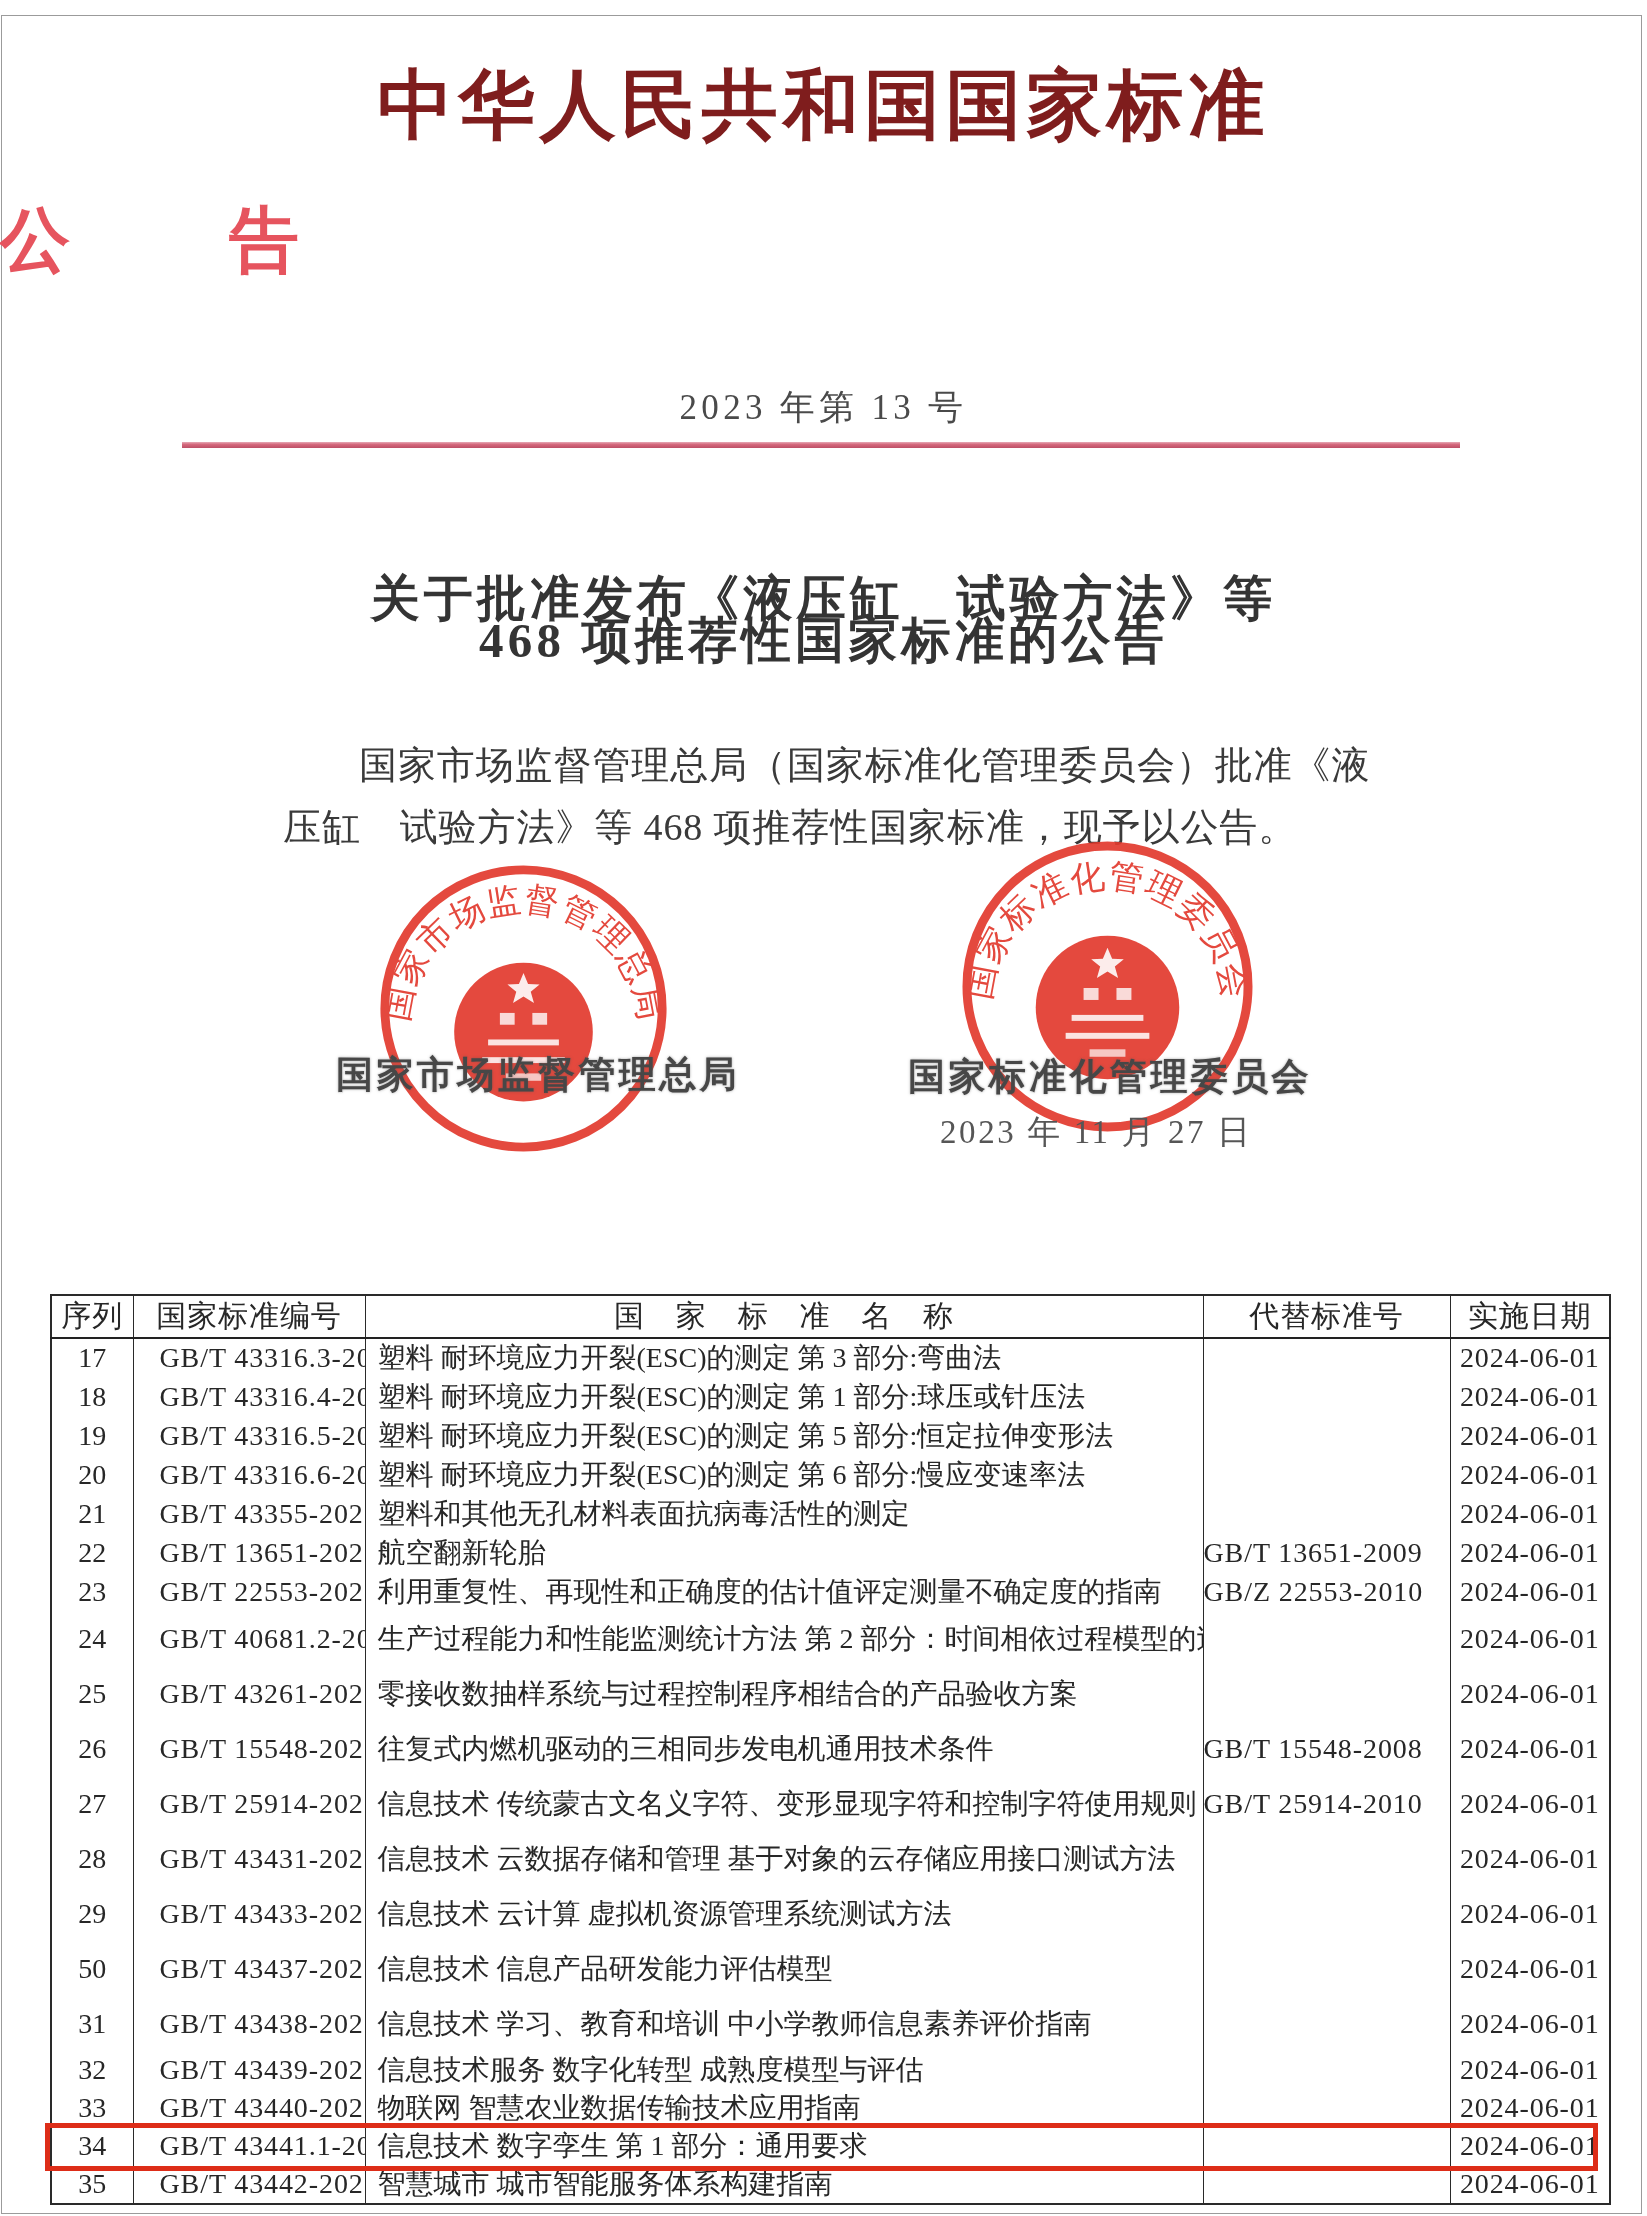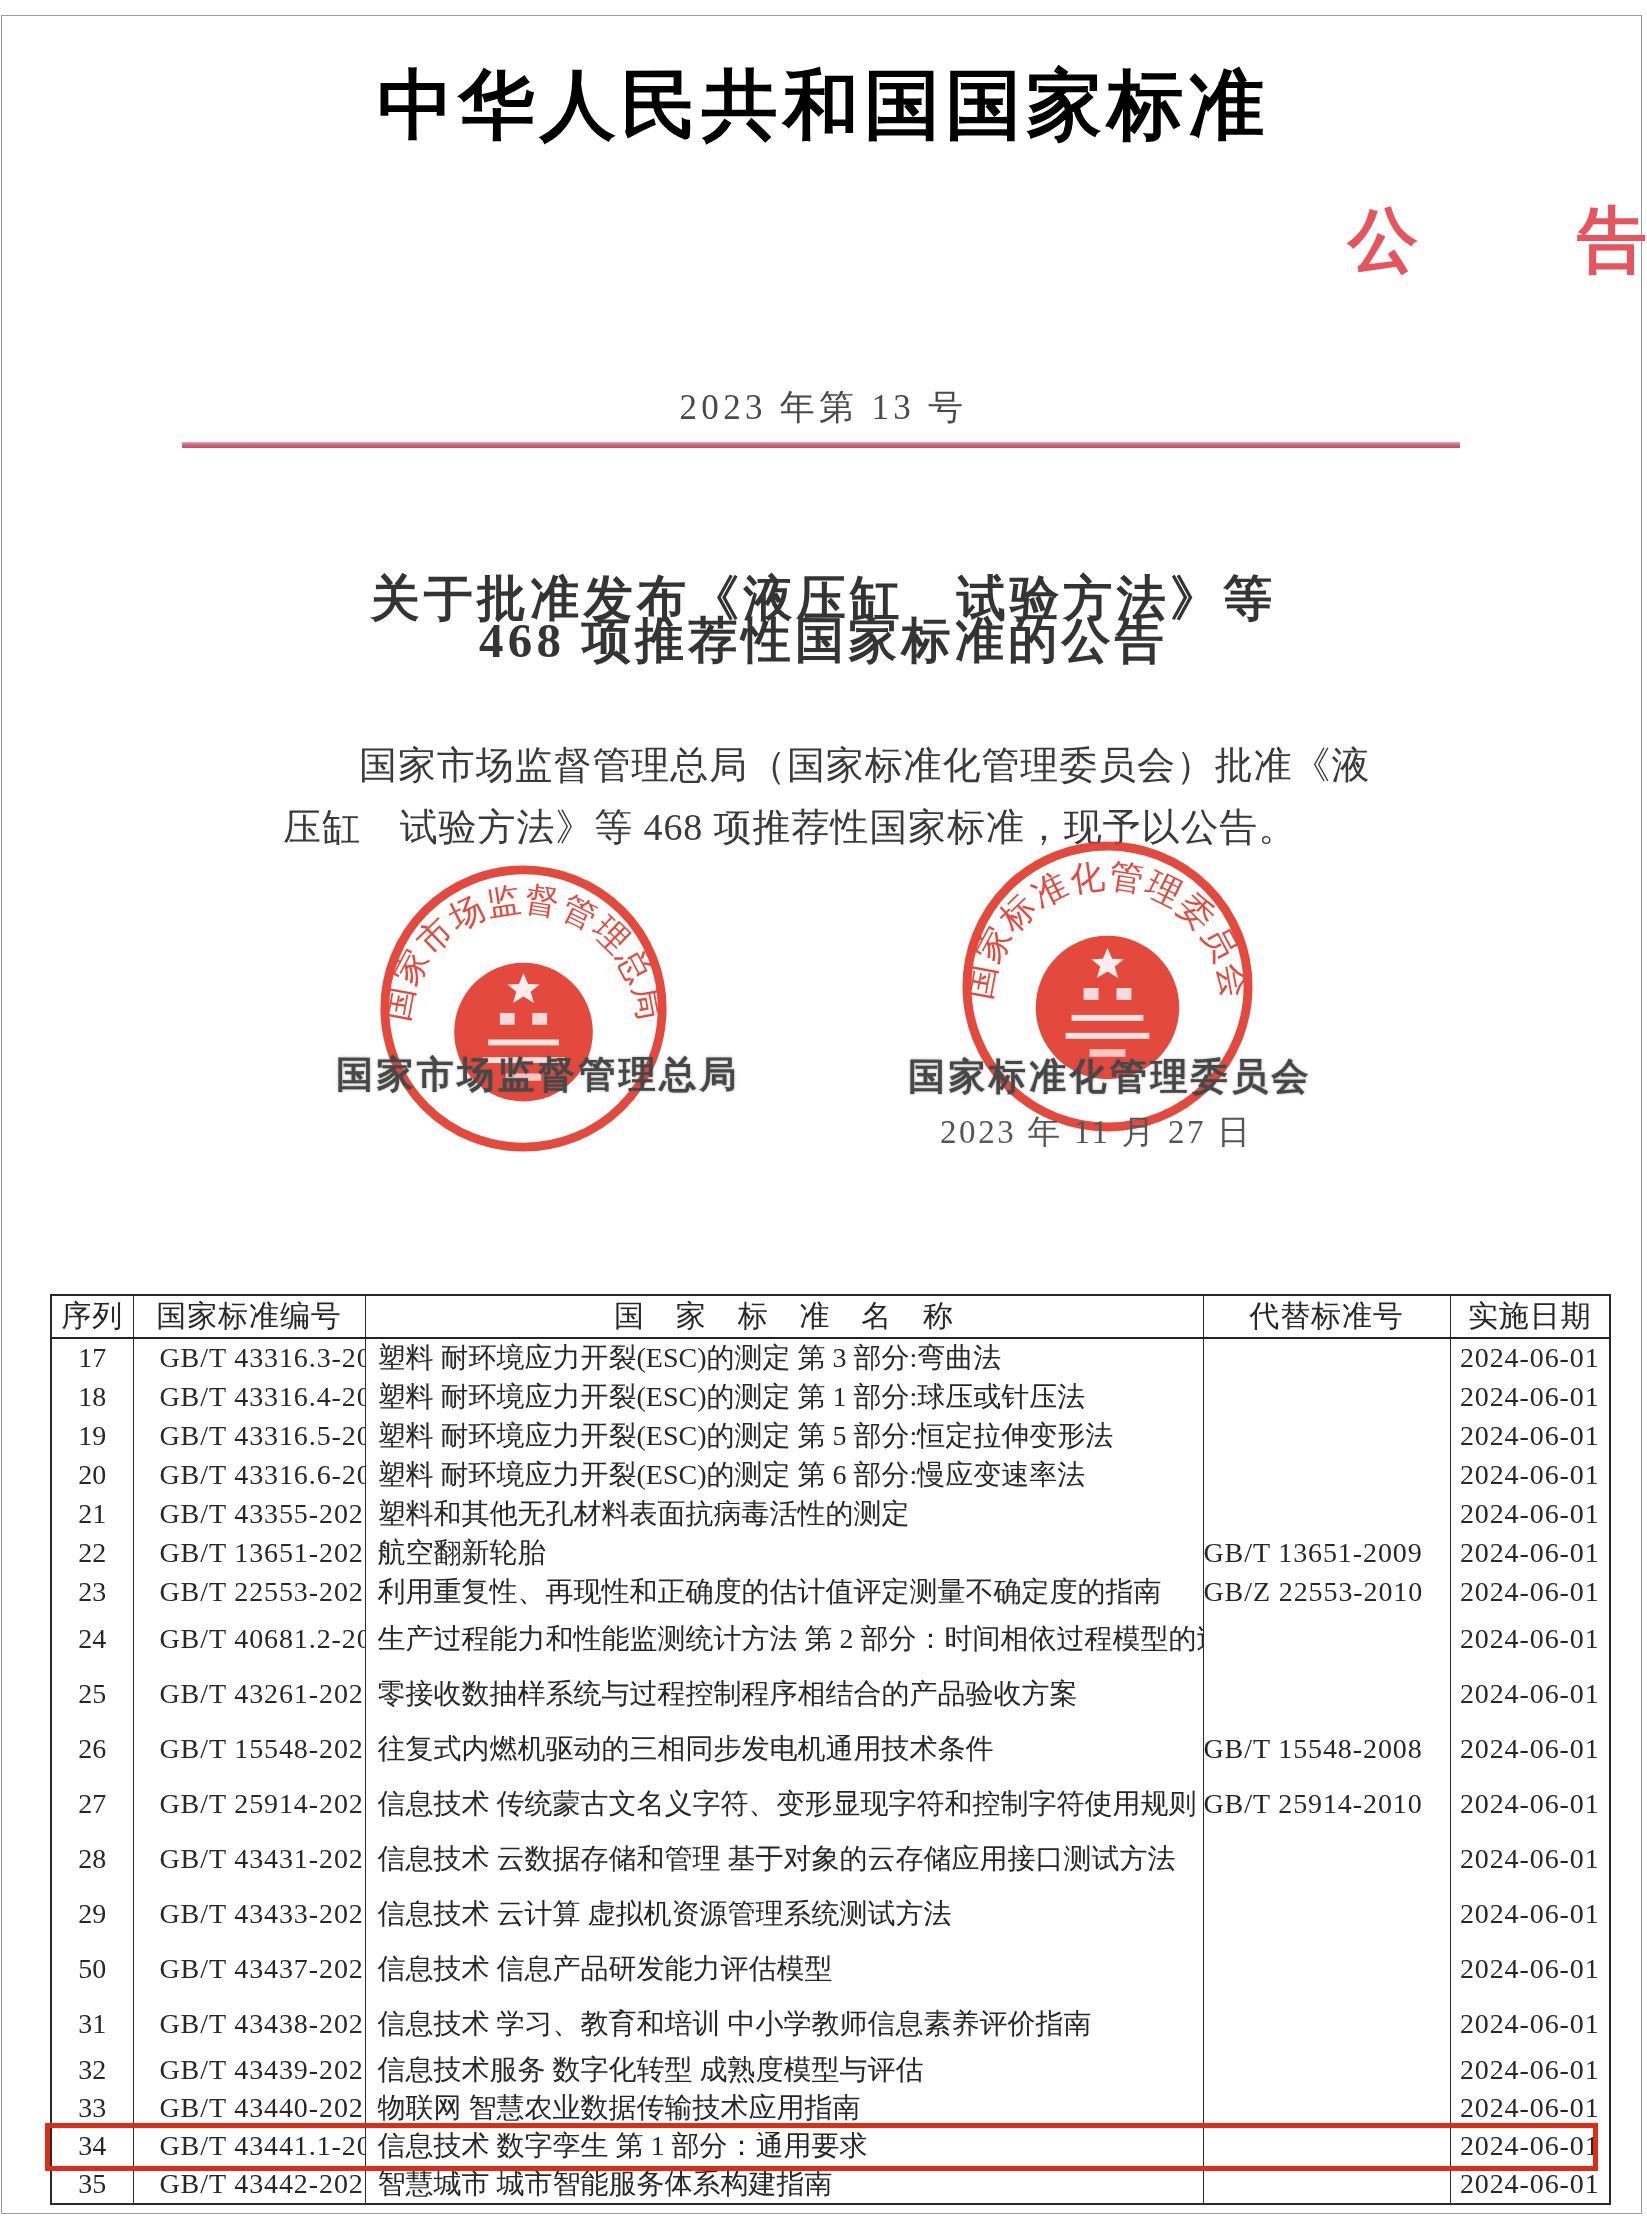--- a/index.html
+++ b/index.html
@@ -6,22 +6,22 @@
   html,body { width:1647px; height:2216px; background:#ffffff; position:relative; overflow:hidden;
               font-family:"Liberation Serif","DejaVu Serif",serif; }
   .abs { position:absolute; }
 
   
   .page-frame { position:absolute; left:0.9px; top:15.4px; right:5.1px; bottom:1.7px;
                 border:1.7px solid #9b9b9b; pointer-events:none; }
 
   
   .doc-title { left:0; top:55px; width:100%; text-align:center; font-size:76px; font-weight:bold;
-               color:#000000; letter-spacing:5.1px; }
-  .doc-subtitle { left:0; top:194px; width:100%; text-align:right; font-size:70px; font-weight:bold;
+               color:#7f1d1d; letter-spacing:5.1px; }
+  .doc-subtitle { left:0; top:194px; width:100%; text-align:left; font-size:70px; font-weight:bold;
                   color:#e6545e;font-family:Liberation Mono, monospace; }
   .doc-subtitle .gap { display:inline-block; width:159px; }
   .issue-number { left:0; top:384px; width:100%; text-align:center; font-size:35px; color:#4a4a4a;
                   letter-spacing:4.3px; }
   .red-divider { left:182px; top:442px; width:1278px; height:6px;
                  background:linear-gradient(180deg,#e6aab6 0%,#d5697d 40%,#bd4f66 100%); }
 
   .ann-title { left:0; width:100%; text-align:center; font-size:49px; font-weight:bold;
                color:#343434; letter-spacing:4.3px; }
   .ann-title.l1 { top:542px;margin-top:24px; }

